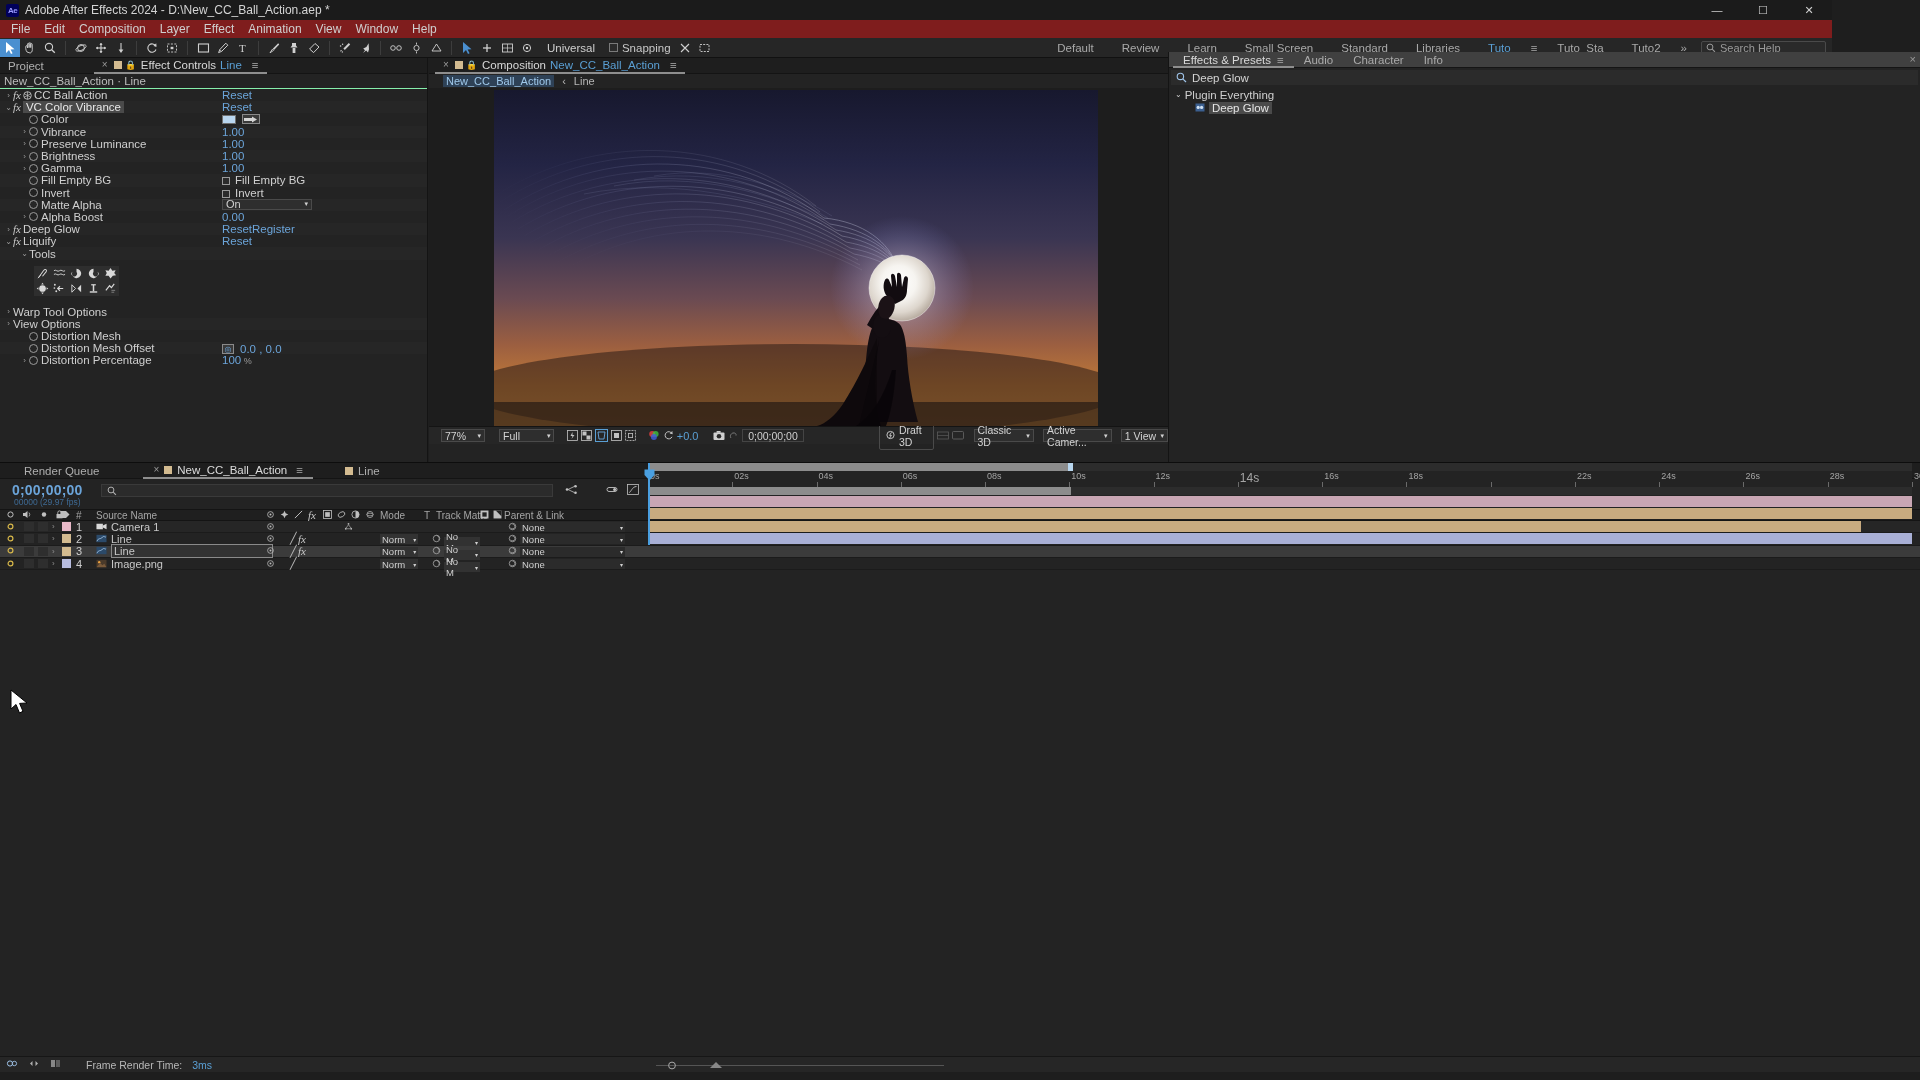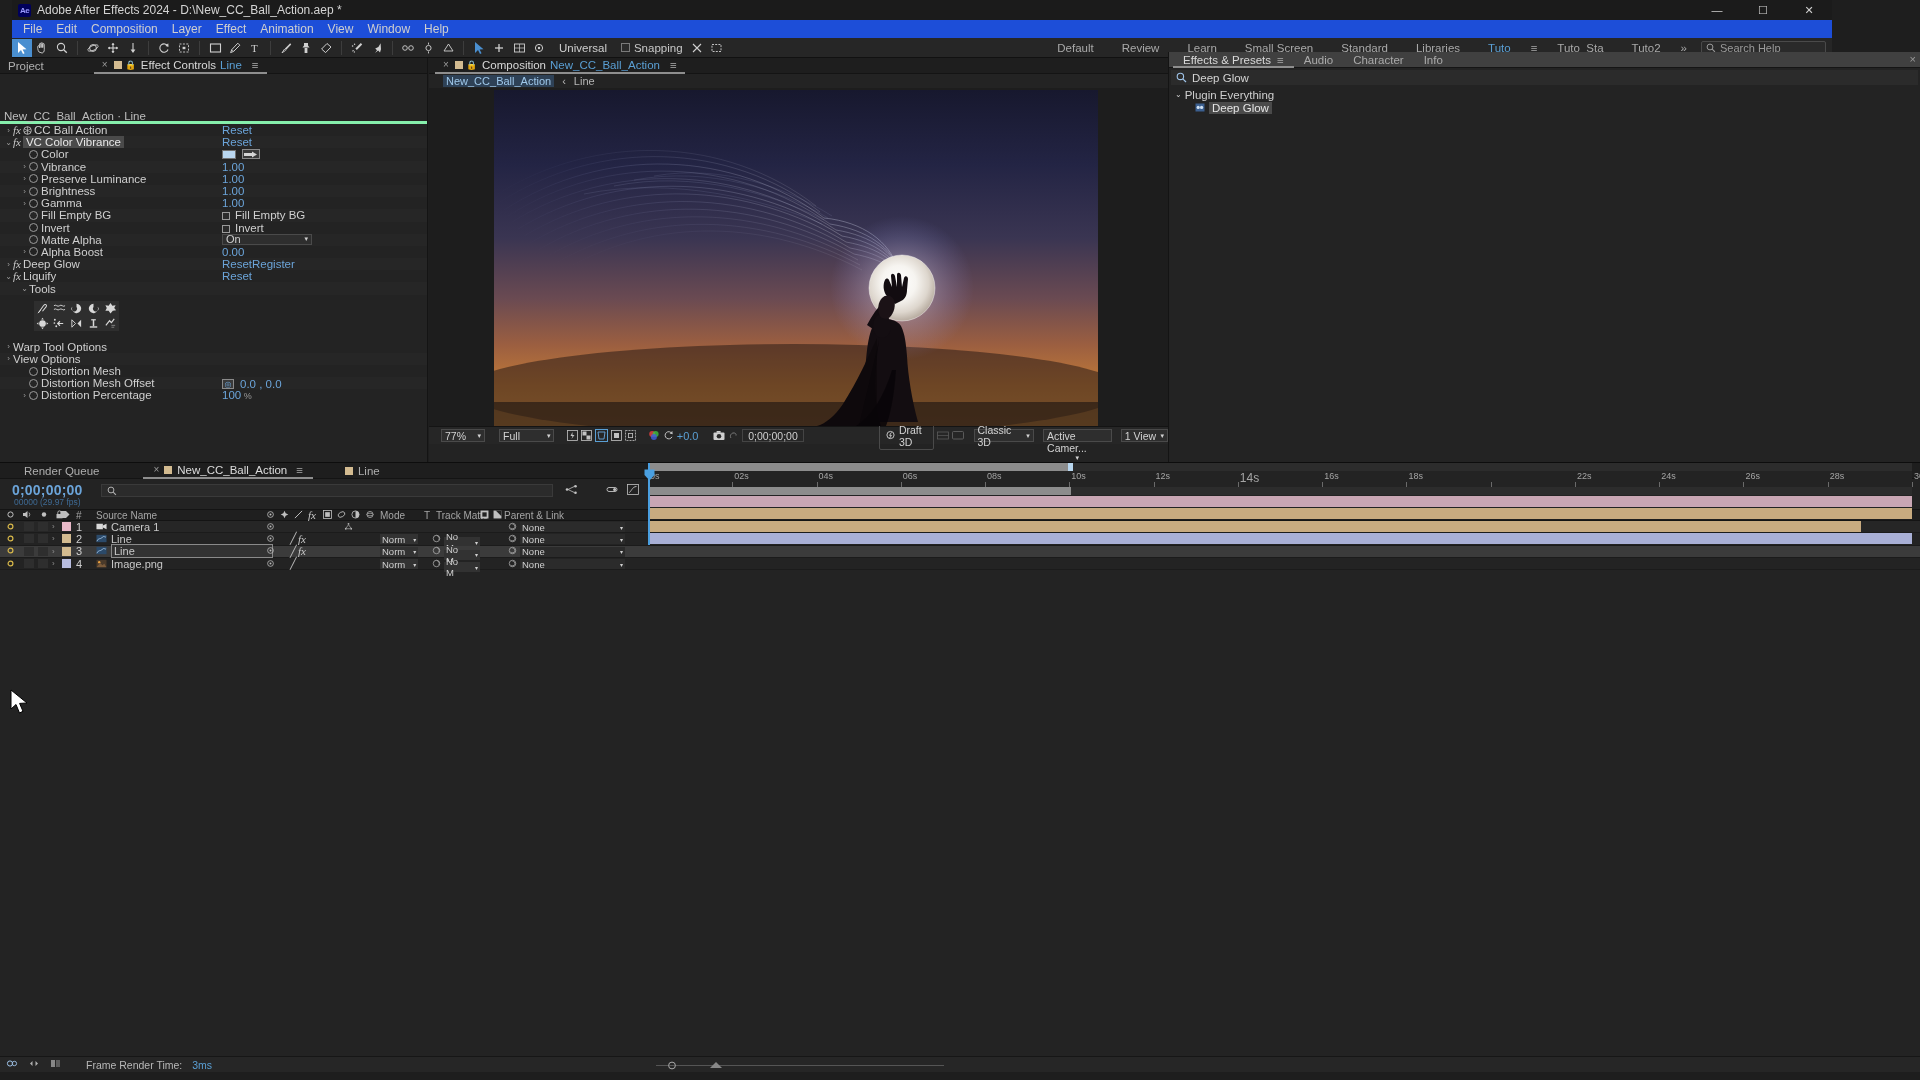--- a/index.html
+++ b/index.html
@@ -4,38 +4,38 @@
 <style>
   * { margin:0; padding:0; box-sizing:border-box; }
   html,body { width:1920px; height:1080px; overflow:hidden; }
   body {
     background:#1e1e1e;
     font-family:"Liberation Sans", sans-serif;
     font-size:12.5px;
     color:#c8c8c8;
     -webkit-font-smoothing:antialiased;
   }
-  .app { position:relative; width:1832px; height:1080px;padding-left:12px; }
+  .app { position:relative; width:1832px; height:1080px; }
 
   
   .titlebar {
     height:20px; background:#1b1b1b; display:flex; align-items:center;
     padding-left:6px; font-size:12px; color:#d4d4d4; position:relative;
   }
   .ae-logo {
     width:13px; height:13px; background:#00005b; color:#9999ff;
     font-size:8px; font-weight:bold; display:flex; align-items:center;
     justify-content:center; border-radius:2px; margin-right:6px; letter-spacing:-0.5px;
   }
   .win-btns { position:absolute; right:0; top:0; height:20px; display:flex; }
   .win-btn { width:46px; height:20px; display:flex; align-items:center; justify-content:center;
     font-size:11px; color:#d0d0d0; }
 
   
-  .menubar { height:18px; background:#1d4ed8; display:flex; align-items:flex-end;
+  .menubar { height:18px; background:#7f1d1d; display:flex; align-items:flex-end;
     padding-left:4px; font-size:12px; color:#cfcfcf; }
   .menubar > div { padding:0 7px; line-height:18px; }
 
   
   .toolbar {
     height:20px; background:#262626; display:flex; align-items:center;
     border-bottom:1px solid #111; position:relative;
   }
   .tool { width:20px; height:18px; display:flex; align-items:center; justify-content:center;
     color:#cfcfcf; position:relative; }
@@ -65,21 +65,21 @@
   .ptab { padding:0 8px; height:16px; display:flex; align-items:center; gap:4px; }
   .ptab.active { color:#d8d8d8; border-bottom:2px solid #8e8e8e; }
   .ptab .xc { color:#9a9a9a; font-size:10px; margin-right:2px; }
   .comp-chip { width:8px; height:8px; background:#d3bb90; display:inline-block; }
   .blue { color:#5a9fd4; }
 
   
   #effectControls { left:0; top:58px; width:428px; height:404px; background:#232323;
      border-right:1px solid #141414; }
   .ec-head { height:15px; font-size:11.5px; color:#bdbdbd; padding-left:4px; line-height:15px;
-    border-bottom:3px solid #86efac;margin-top:35px; }
+    border-bottom:1px solid #86efac; }
   .ec-list { font-size:11.5px; }
   .ec-row { height:12.2px; display:flex; align-items:center; position:relative;
     padding-left:4px; }
   .ec-row.alt { background:#262626; }
   .ec-row.sel-name .ec-name { background:#4a4a4a; color:#e8e8e8; padding:0 3px; }
   .tw { width:9px; color:#9a9a9a; font-size:8px; display:inline-block; text-align:center; }
   .fxi { font-style:italic; color:#c9c9c9; margin-right:2px; font-size:11px;
          font-family:"Liberation Serif", serif; }
   .ec-name { color:#cfcfcf; }
   .ec-val { position:absolute; left:222px; color:#6ba4d9; }
@@ -801,21 +801,21 @@
         <svg width="12" height="11" viewBox="0 0 12 11">
             <rect x="0.5" y="1.5" width="11" height="7.5" rx="1" fill="none" stroke="#9a9a9a" stroke-width="0.9"></rect>
           </svg>
       </div>
       <div style="width:4px;"></div>
       <div class="vsel" style="width:72px;">
         <span>Classic 3D</span>
         <span style="font-size:7px;">▾</span>
       </div>
       <div style="width:4px;"></div>
-      <div class="vsel" style="width:82px;flex-direction:column;">
+      <div class="vsel" style="width:82px;">
         <span>Active Camer...</span>
         <span style="font-size:7px;">▾</span>
       </div>
       <div style="width:4px;"></div>
       <div class="vsel" style="width:56px;">
         <span>1 View</span>
         <span style="font-size:7px;">▾</span>
       </div>
     </div>
   </div>

